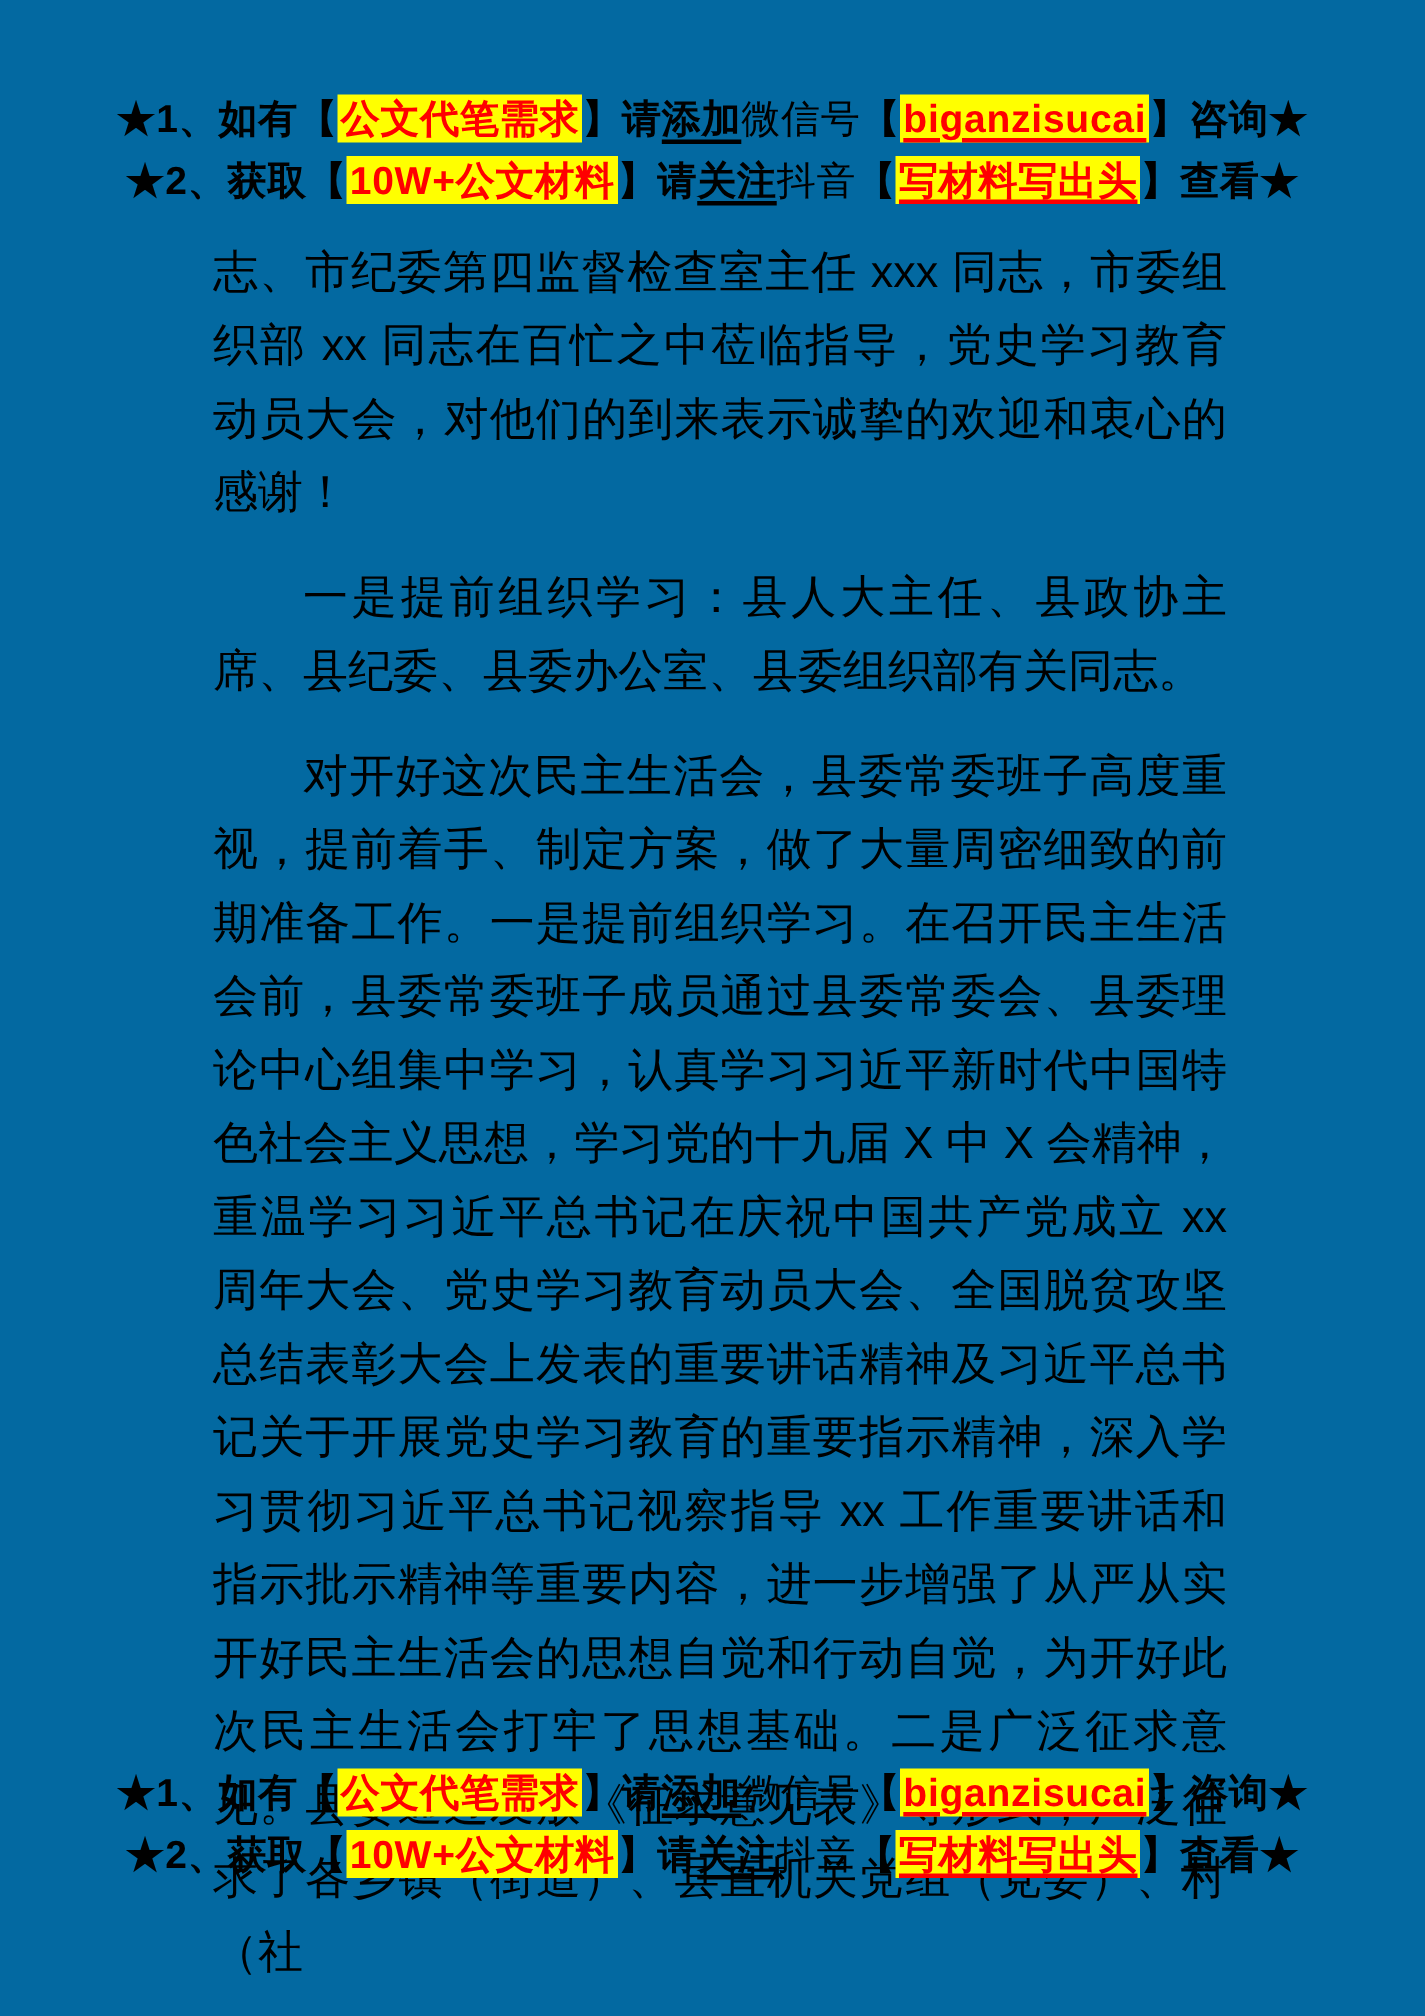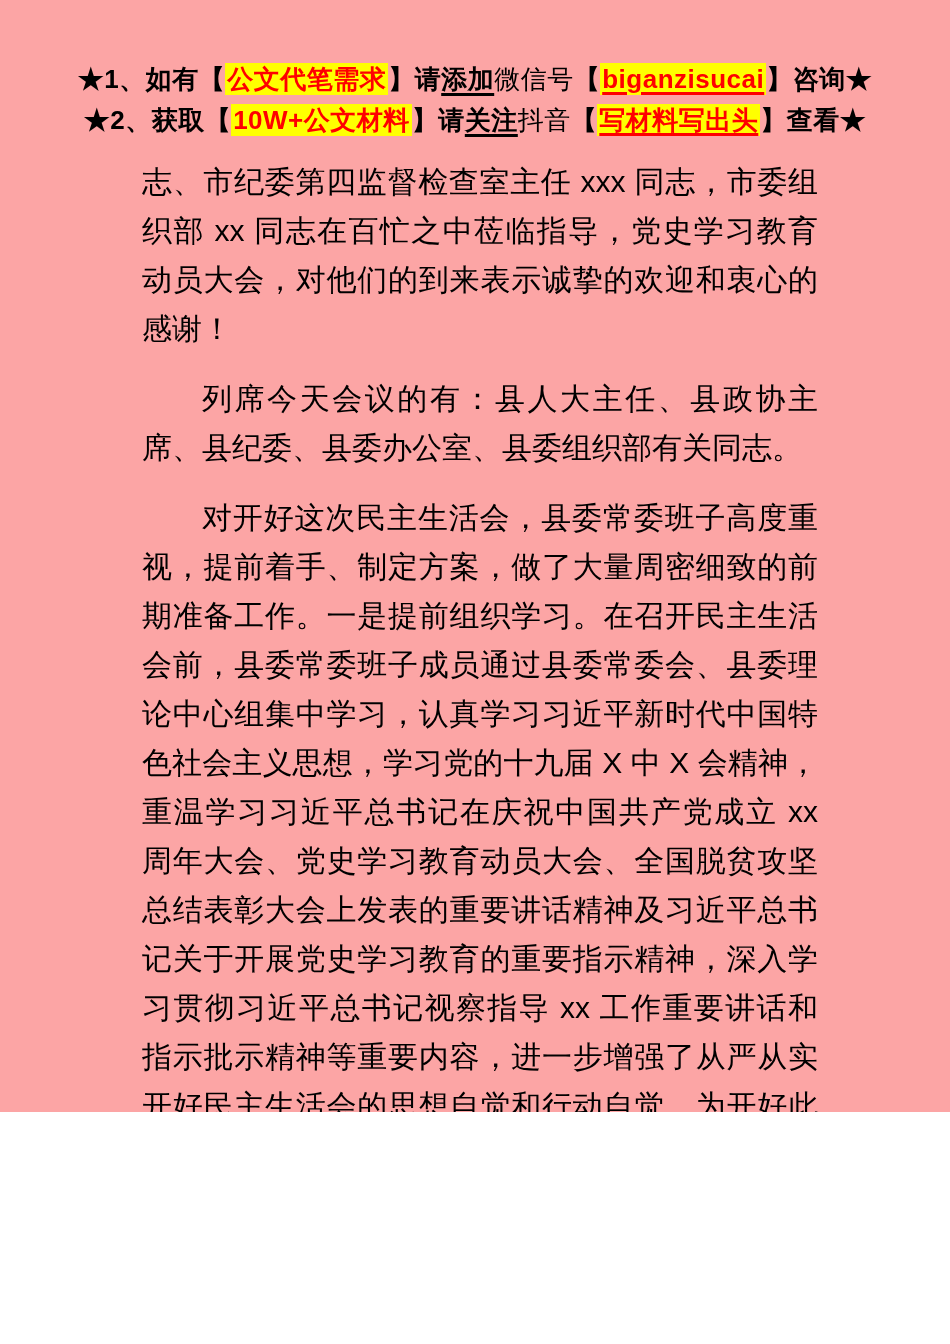--- a/index.html
+++ b/index.html
@@ -3,22 +3,22 @@
 <meta charset="utf-8">
 <style>
   html, body {
     margin: 0;
     padding: 0;
     background: #ffffff;
   }
   .page {
     position: relative;
     width: 950px;
-    height: 1112px;
-    background: #fca5a5;
+    height: 1344px;
+    background: #0369a1;
     overflow: hidden;
     color: #000000;
     font-family: "Liberation Sans", sans-serif;
   }
   
   .notice {
     position: absolute;
     left: 0;
     width: 100%;
     text-align: center;
@@ -71,21 +71,21 @@
 
 <div class="page">
 
   <div class="notice header">
     <span class="line"><span>★1、如有【</span><span class="hl">公文代笔需求</span><span>】请</span><span class="u">添加</span><span class="rg">微信号</span><span>【</span><span class="hl-u">biganzisucai</span><span>】咨询★</span></span>
     <span class="line"><span>★2、获取【</span><span class="hl">10W+公文材料</span><span>】请</span><span class="u">关注</span><span class="rg">抖音</span><span>【</span><span class="hl-u">写材料写出头</span><span>】查看★</span></span>
   </div>
 
   <div class="doc">
     <p>志、市纪委第四监督检查室主任 xxx 同志，市委组织部 xx 同志在百忙之中莅临指导，党史学习教育动员大会，对他们的到来表示诚挚的欢迎和衷心的感谢！</p>
-    <p class="indent">列席今天会议的有：县人大主任、县政协主席、县纪委、县委办公室、县委组织部有关同志。</p>
+    <p class="indent">一是提前组织学习：县人大主任、县政协主席、县纪委、县委办公室、县委组织部有关同志。</p>
     <p class="indent">对开好这次民主生活会，县委常委班子高度重视，提前着手、制定方案，做了大量周密细致的前期准备工作。一是提前组织学习。在召开民主生活会前，县委常委班子成员通过县委常委会、县委理论中心组集中学习，认真学习习近平新时代中国特色社会主义思想，学习党的十九届 X 中 X 会精神，重温学习习近平总书记在庆祝中国共产党成立 xx 周年大会、党史学习教育动员大会、全国脱贫攻坚总结表彰大会上发表的重要讲话精神及习近平总书记关于开展党史学习教育的重要指示精神，深入学习贯彻习近平总书记视察指导 xx 工作重要讲话和指示批示精神等重要内容，进一步增强了从严从实开好民主生活会的思想自觉和行动自觉，为开好此次民主生活会打牢了思想基础。二是广泛征求意见。县委通过发放《征求意见表》等形式，广泛征求了各乡镇（街道）、县直机关党组（党委）、村（社</p>
   </div>
 
   <div class="notice footer">
     <span class="line"><span>★1、如有【</span><span class="hl">公文代笔需求</span><span>】请</span><span class="u">添加</span><span class="rg">微信号</span><span>【</span><span class="hl-u">biganzisucai</span><span>】咨询★</span></span>
     <span class="line"><span>★2、获取【</span><span class="hl">10W+公文材料</span><span>】请</span><span class="u">关注</span><span class="rg">抖音</span><span>【</span><span class="hl-u">写材料写出头</span><span>】查看★</span></span>
   </div>
 
 </div>
 

